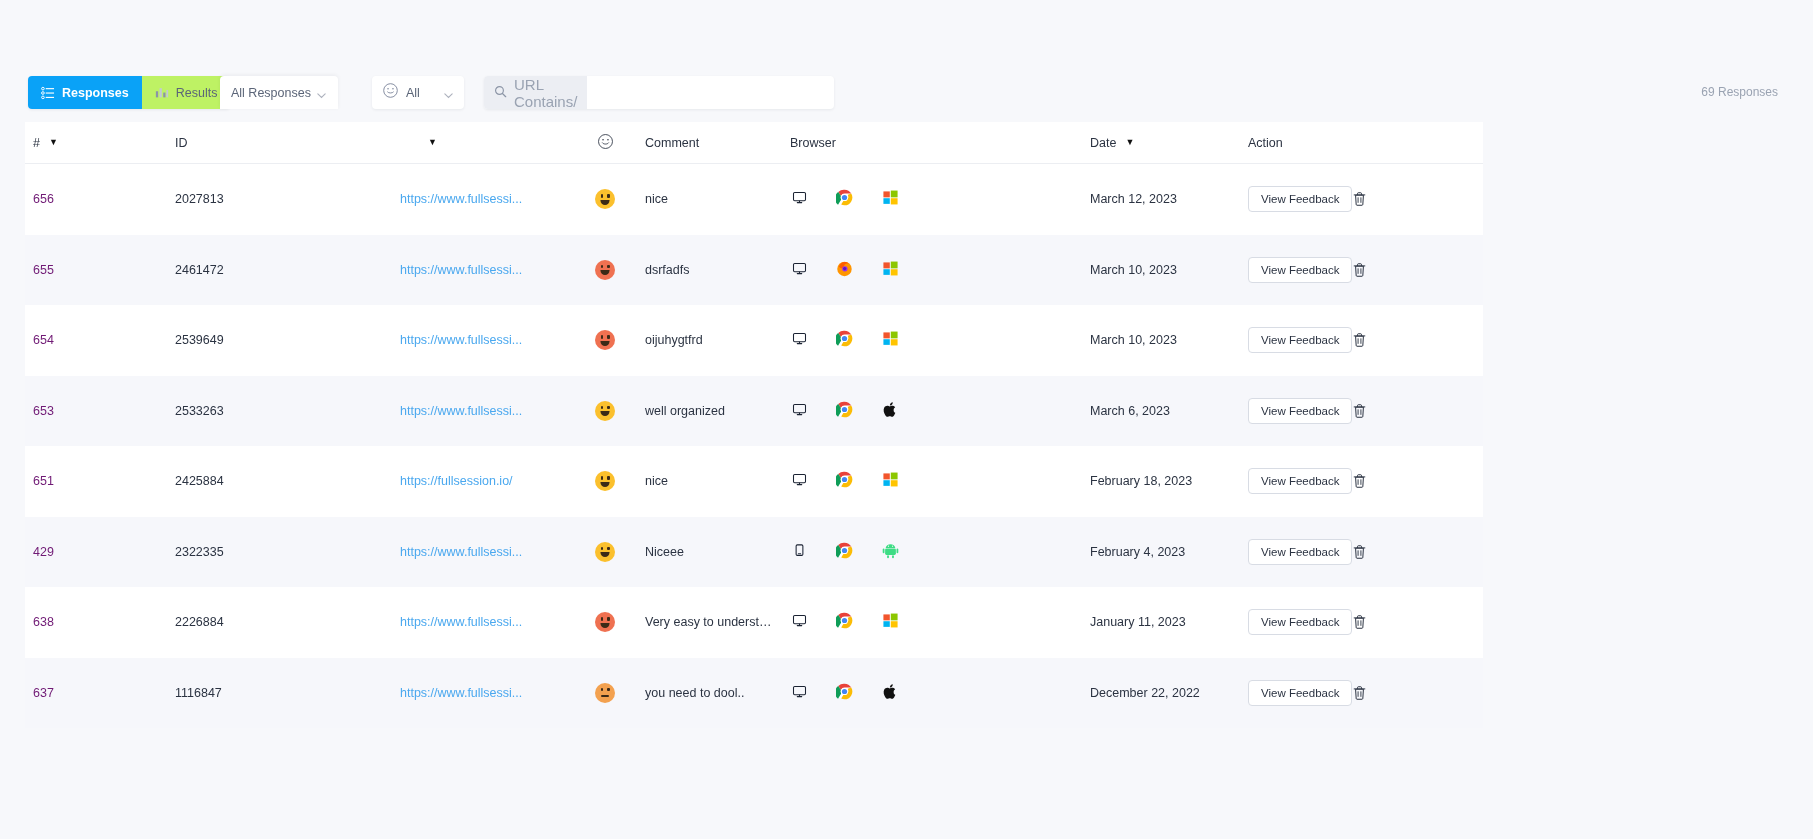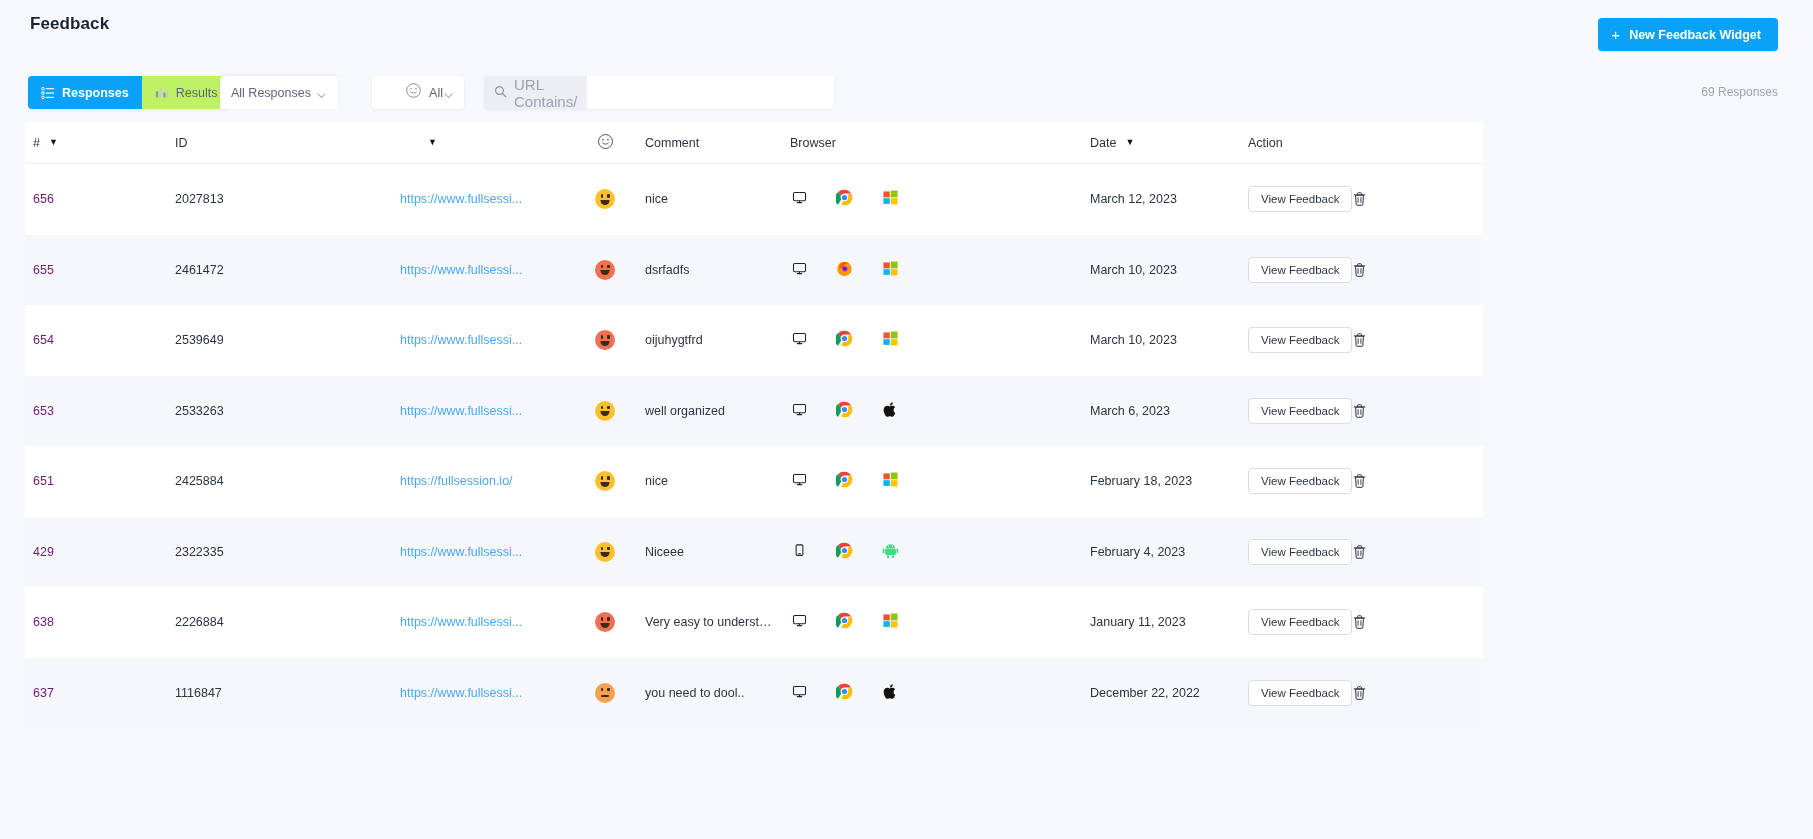--- a/index.html
+++ b/index.html
@@ -46,21 +46,21 @@
   }
   .seg.active { background: #0aa2f7; color: #fff; font-weight: bold; }
   .seg svg { display: block; }
 
   .select-box {
     position: absolute; top: 6px; height: 33px;
     background: #fff; border-radius: 4px;
     box-shadow: 0 1px 3px rgba(16,24,40,.07);
     display: flex; align-items: center; cursor: pointer;
   }
-  #sel-mood { left: 372px; width: 92px; padding: 0 10px; justify-content: flex-end; }
+  #sel-mood { left: 372px; width: 92px; padding: 0 10px; justify-content: space-between; }
   .sel-label { font-size: 12.5px; color: #5b6578; }
   .chev { width: 11px; height: 11px; opacity: .55; }
   .mood-left { display: flex; align-items: center; gap: 7px; }
 
   .search-wrap {
     position: absolute; left: 484px; top: 6px;
     width: 350px; height: 33px; display: flex; align-items: center;
     background: #fff; border-radius: 4px;
     box-shadow: 0 1px 3px rgba(16,24,40,.07);
   }
@@ -159,27 +159,20 @@
     display: flex; align-items: center; justify-content: space-between;
     padding: 0 11px; cursor: pointer;
     box-shadow: 0 -1px 4px rgba(16,24,40,.06);
   }
 </style>
 </head>
 <body>
 
 <div class="page">
 
-  <div class="topbar">
-    <div class="page-title">Feedback</div>
-    <button class="new-widget-btn">
-      <span class="plus-ic">+</span>
-      <span>New Feedback Widget</span>
-    </button>
-  </div>
 
   <div class="toolbar">
 
     <div class="segmented">
       <div class="seg active">
         <span>
           <svg width="14" height="14" viewBox="0 0 16 16" fill="none">
             <circle cx="2.2" cy="3" r="1.5" stroke="#fff" stroke-width="1.1"></circle>
             <circle cx="2.2" cy="8" r="1.5" stroke="#fff" stroke-width="1.1"></circle>
             <circle cx="2.2" cy="13" r="1.5" stroke="#fff" stroke-width="1.1"></circle>

